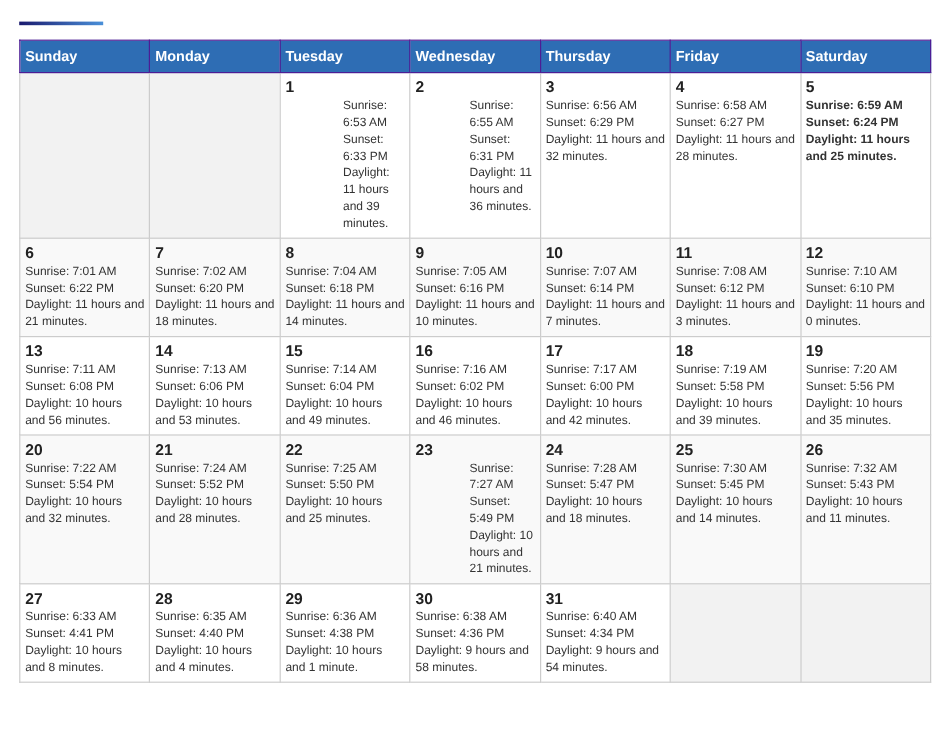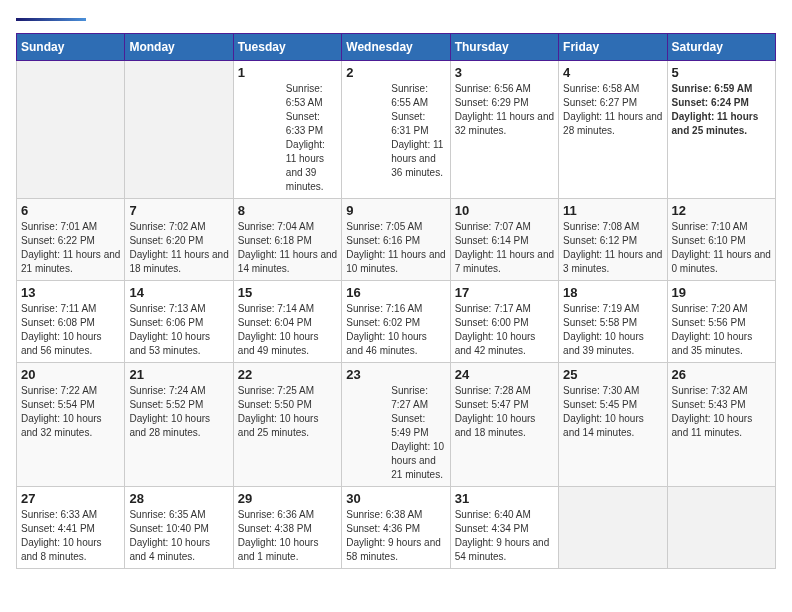--- a/index.html
+++ b/index.html
@@ -285,21 +285,21 @@
       <tr>
         <td>
           <div class="day-num">27</div>
           <div class="day-info" style="white-space: pre-line;">Sunrise: 6:33 AM
 Sunset: 4:41 PM
 Daylight: 10 hours and 8 minutes.</div>
         </td>
         <td>
           <div class="day-num">28</div>
           <div class="day-info" style="white-space: pre-line;">Sunrise: 6:35 AM
-Sunset: 10:40 PM
+Sunset: 4:40 PM
 Daylight: 10 hours and 4 minutes.</div>
         </td>
         <td>
           <div class="day-num">29</div>
           <div class="day-info" style="white-space: pre-line;">Sunrise: 6:36 AM
 Sunset: 4:38 PM
 Daylight: 10 hours and 1 minute.</div>
         </td>
         <td>
           <div class="day-num">30</div>

